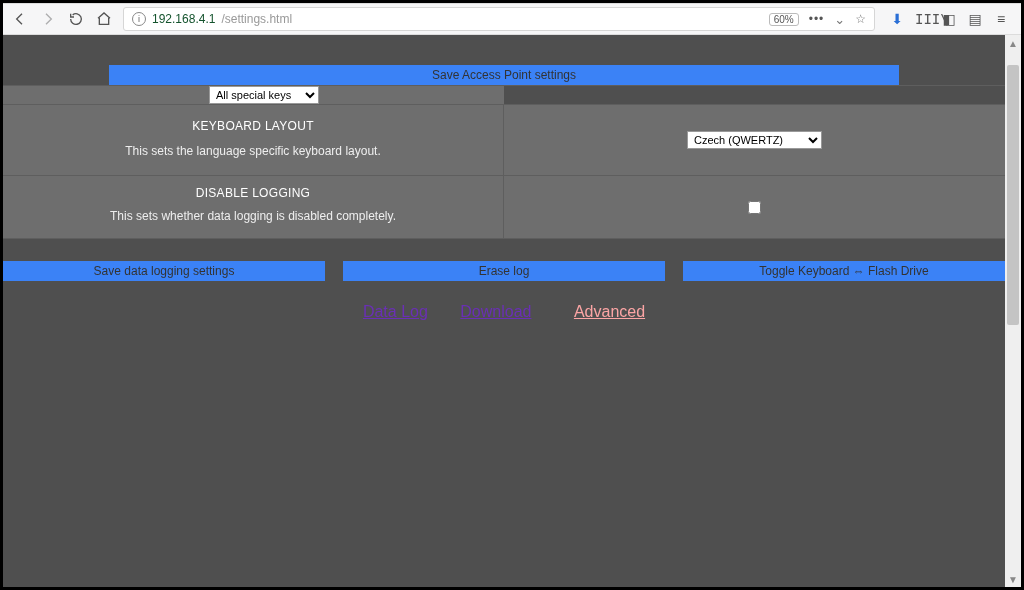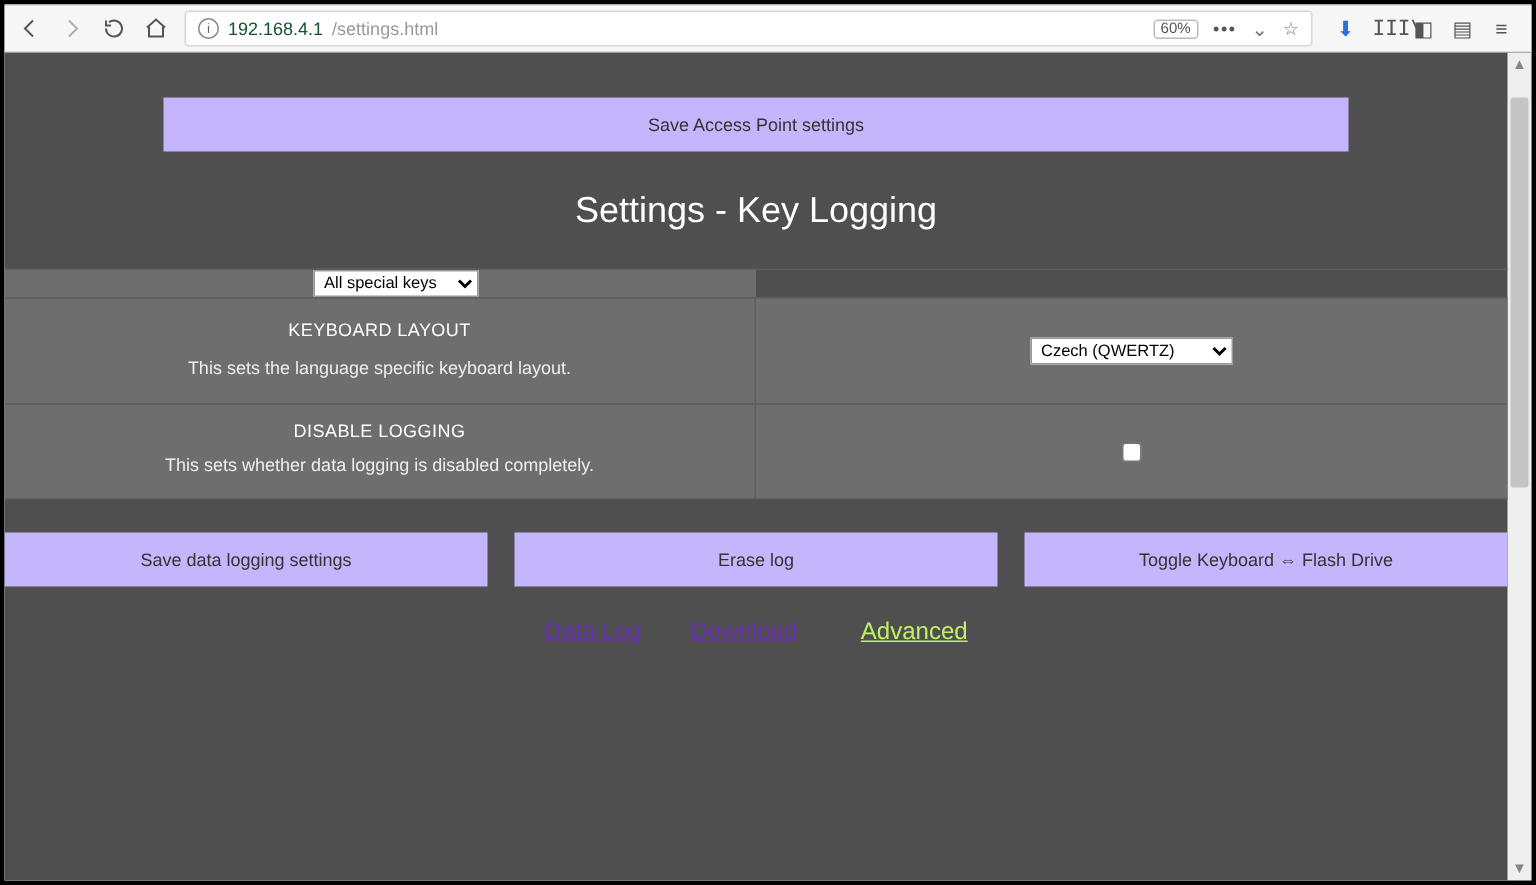--- a/index.html
+++ b/index.html
@@ -31,21 +31,21 @@
 
   
   .viewport { flex: 1; background: #4f4f4f; position: relative; overflow: hidden; }
   .viewport::-webkit-scrollbar { width: 16px; }
   .scrollbar { position: absolute; top: 0; right: 0; bottom: 0; width: 16px; background: #efefef; }
   .scrollbar .thumb { position: absolute; left: 2px; right: 2px; top: 30px; height: 260px; background: #c4c4c4; border-radius: 2px; }
   .scrollbar .arrow { position: absolute; left: 0; right: 0; height: 16px; display:flex; align-items:center; justify-content:center; color:#888; font-size:10px;}
   .scrollbar .arrow.up{top:0;} .scrollbar .arrow.down{bottom:0;}
 
   .page { position: absolute; left: 0; right: 16px; top: 0; bottom: 0; }
-  .wide-btn { background: #c4b5fd; color: #333; height: 36px; display: flex; align-items: center; justify-content: center; font-size: 12px; margin: 0 auto; cursor: pointer; }
+  .wide-btn { background: #3b82f6; color: #333; height: 20px; display: flex; align-items: center; justify-content: center; font-size: 12px; margin: 0 auto; cursor: pointer; }
   .wide-btn.top { width: 790px; margin-top: 30px; }
   .page-title { color: #fff; text-align: center; font-size: 24px; font-weight: normal; margin: 26px 0 24px; }
 
   .settings-table { width: 100%; }
   .row { display: flex; border-top: 1px solid #5e5e5e; }
   .row:last-child { border-bottom: 1px solid #5e5e5e; }
   .cell-l { width: 50%; background: #6e6e6e; padding: 10px 20px; text-align: center; color: #fff; border-right: 1px solid #5e5e5e; }
   .cell-r { width: 50%; background: #6e6e6e; display: flex; align-items: center; justify-content: center; }
   .cell-l .hdr { font-size: 12px; margin-bottom: 10px; letter-spacing: .3px; }
   .cell-l .desc { font-size: 12px; color: #eee; line-height: 1.35; }
@@ -58,21 +58,21 @@
   select.ctrl.w1 { width: 110px; margin-left: 21px; }
   select.ctrl.w2 { width: 135px; }
   input.chk { width: 13px; height: 13px; }
 
   .btn-stack { margin-top: 22px; display: flex; gap: 18px; align-items: center; }
   .btn-stack .wide-btn { width: 790px; }
 
   .links { margin-top: 22px; text-align: center; font-size: 16px; }
   .links a { margin: 0 14px; text-decoration: underline; }
   .links a.visited { color: #6a2fb5; }
-  .links a.active { color: #bef264; margin-left: 24px; }
+  .links a.active { color: #fca5a5; margin-left: 24px; }
 </style>
 </head>
 <body>
 
 <div class="chrome">
 
 
   <div class="nav-bar">
     <div class="nav-btn">
         <svg viewBox="0 0 24 24">
@@ -116,21 +116,20 @@
   </div>
 
   <div class="viewport">
     <div class="scrollbar">
       <div class="arrow up">▲</div>
       <div class="thumb"></div>
       <div class="arrow down">▼</div>
     </div>
     <div class="page">
       <div class="wide-btn top">Save Access Point settings</div>
-      <h1 class="page-title">Settings - Key Logging</h1>
 
       <div class="settings-table">
         <div class="row r1">
           <div class="cell-r">
             <select class="ctrl w1">
               <option>All special keys</option>
             </select>
           </div>
         </div>
         <div class="row r2">

